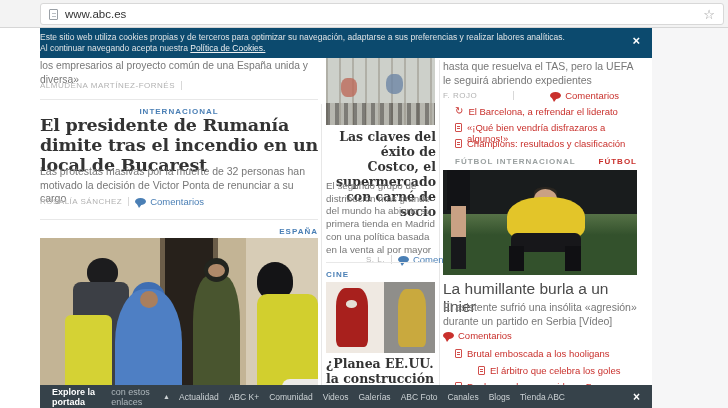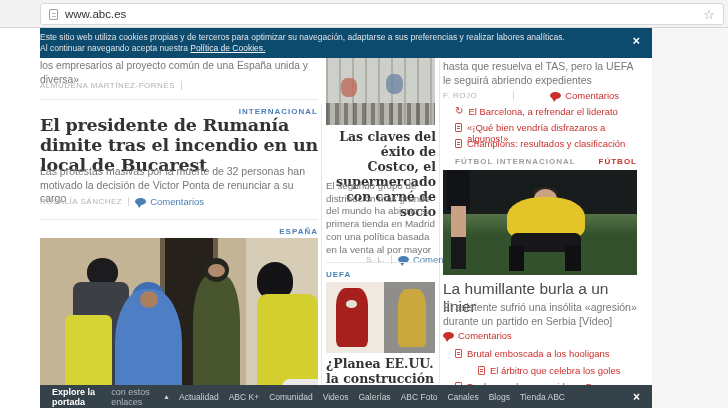--- a/index.html
+++ b/index.html
@@ -131,21 +131,21 @@
   <div class="vdivider" style="left:321px; top:104px; height:281px;"></div>
   <div class="vdivider" style="left:439px; top:60px; height:325px;"></div>
 
   <div class="abs body-txt" style="left:40px; top:46px; width:278px; font-size:10.3px;">El presidente de Cepyme ofrece «el apoyo del conjunto de los empresarios al proyecto común de una España unida y diversa»</div>
   <div class="abs byline-row" style="left:40px; top:81px;text-align:center;">
     <span class="byline">ALMUDENA MARTÍNEZ-FORNÉS</span>
     <span class="sep"></span>
   </div>
   <div class="hr" style="left:40px; top:99px; width:278px;"></div>
 
-  <div class="abs kicker" style="left:40px; top:107px; width:278px; text-align:right;">INTERNACIONAL</div>
+  <div class="abs kicker" style="left:40px; top:107px; width:278px; text-align:center;">INTERNACIONAL</div>
   <div class="abs headline-serif" style="left:40px; top:116px; width:278px; font-size:17.5px; line-height:1.14; letter-spacing:-.2px;">El presidente de Rumanía dimite tras el incendio en un local de Bucarest</div>
   <div class="abs body-txt" style="left:40px; top:165px; width:278px;">Las protestas masivas por la muerte de 32 personas han motivado la decisión de Victor Ponta de renunciar a su cargo</div>
   <div class="abs byline-row" style="left:40px; top:196px;">
     <span class="byline">ROSALÍA SÁNCHEZ</span>
     <span class="sep"></span>
     <span class="comments blue">
       <span class="bubble"></span>
       <span>Comentarios</span>
     </span>
   </div>
@@ -179,21 +179,21 @@
   <div class="abs body-txt" style="left:326px; top:180px; width:110px; font-size:9.8px;">El segundo grupo de distribución más grande del mundo ha abierto su primera tienda en Madrid con una política basada en la venta al por mayor</div>
   <div class="abs byline-row" style="left:326px; top:254px;margin-left:40px;">
     <span class="byline">S. L.</span>
     <span class="sep"></span>
     <span class="comments blue">
       <span class="bubble"></span>
       <span>Comentarios</span>
     </span>
   </div>
   <div class="hr" style="left:326px; top:262px; width:109px;"></div>
-  <div class="abs kicker" style="left:326px; top:270px;">UEFA</div>
+  <div class="abs kicker" style="left:326px; top:270px;">CINE</div>
   <div class="photo" id="photo-cine">
     <div class="right-half"></div>
     <div class="ironman"></div>
     <div class="ironman-chest"></div>
     <div class="goldbot"></div>
   </div>
   <div class="abs headline-serif" style="left:326px; top:356px; width:110px; font-size:12.5px; line-height:1.2;">¿Planea EE.UU. la construcción de un</div>
 
   <div class="abs body-txt" style="left:443px; top:60px; width:194px;">hasta que resuelva el TAS, pero la UEFA le seguirá abriendo expedientes</div>
   <div class="abs byline-row" style="left:443px; top:90px;gap:36px;">

